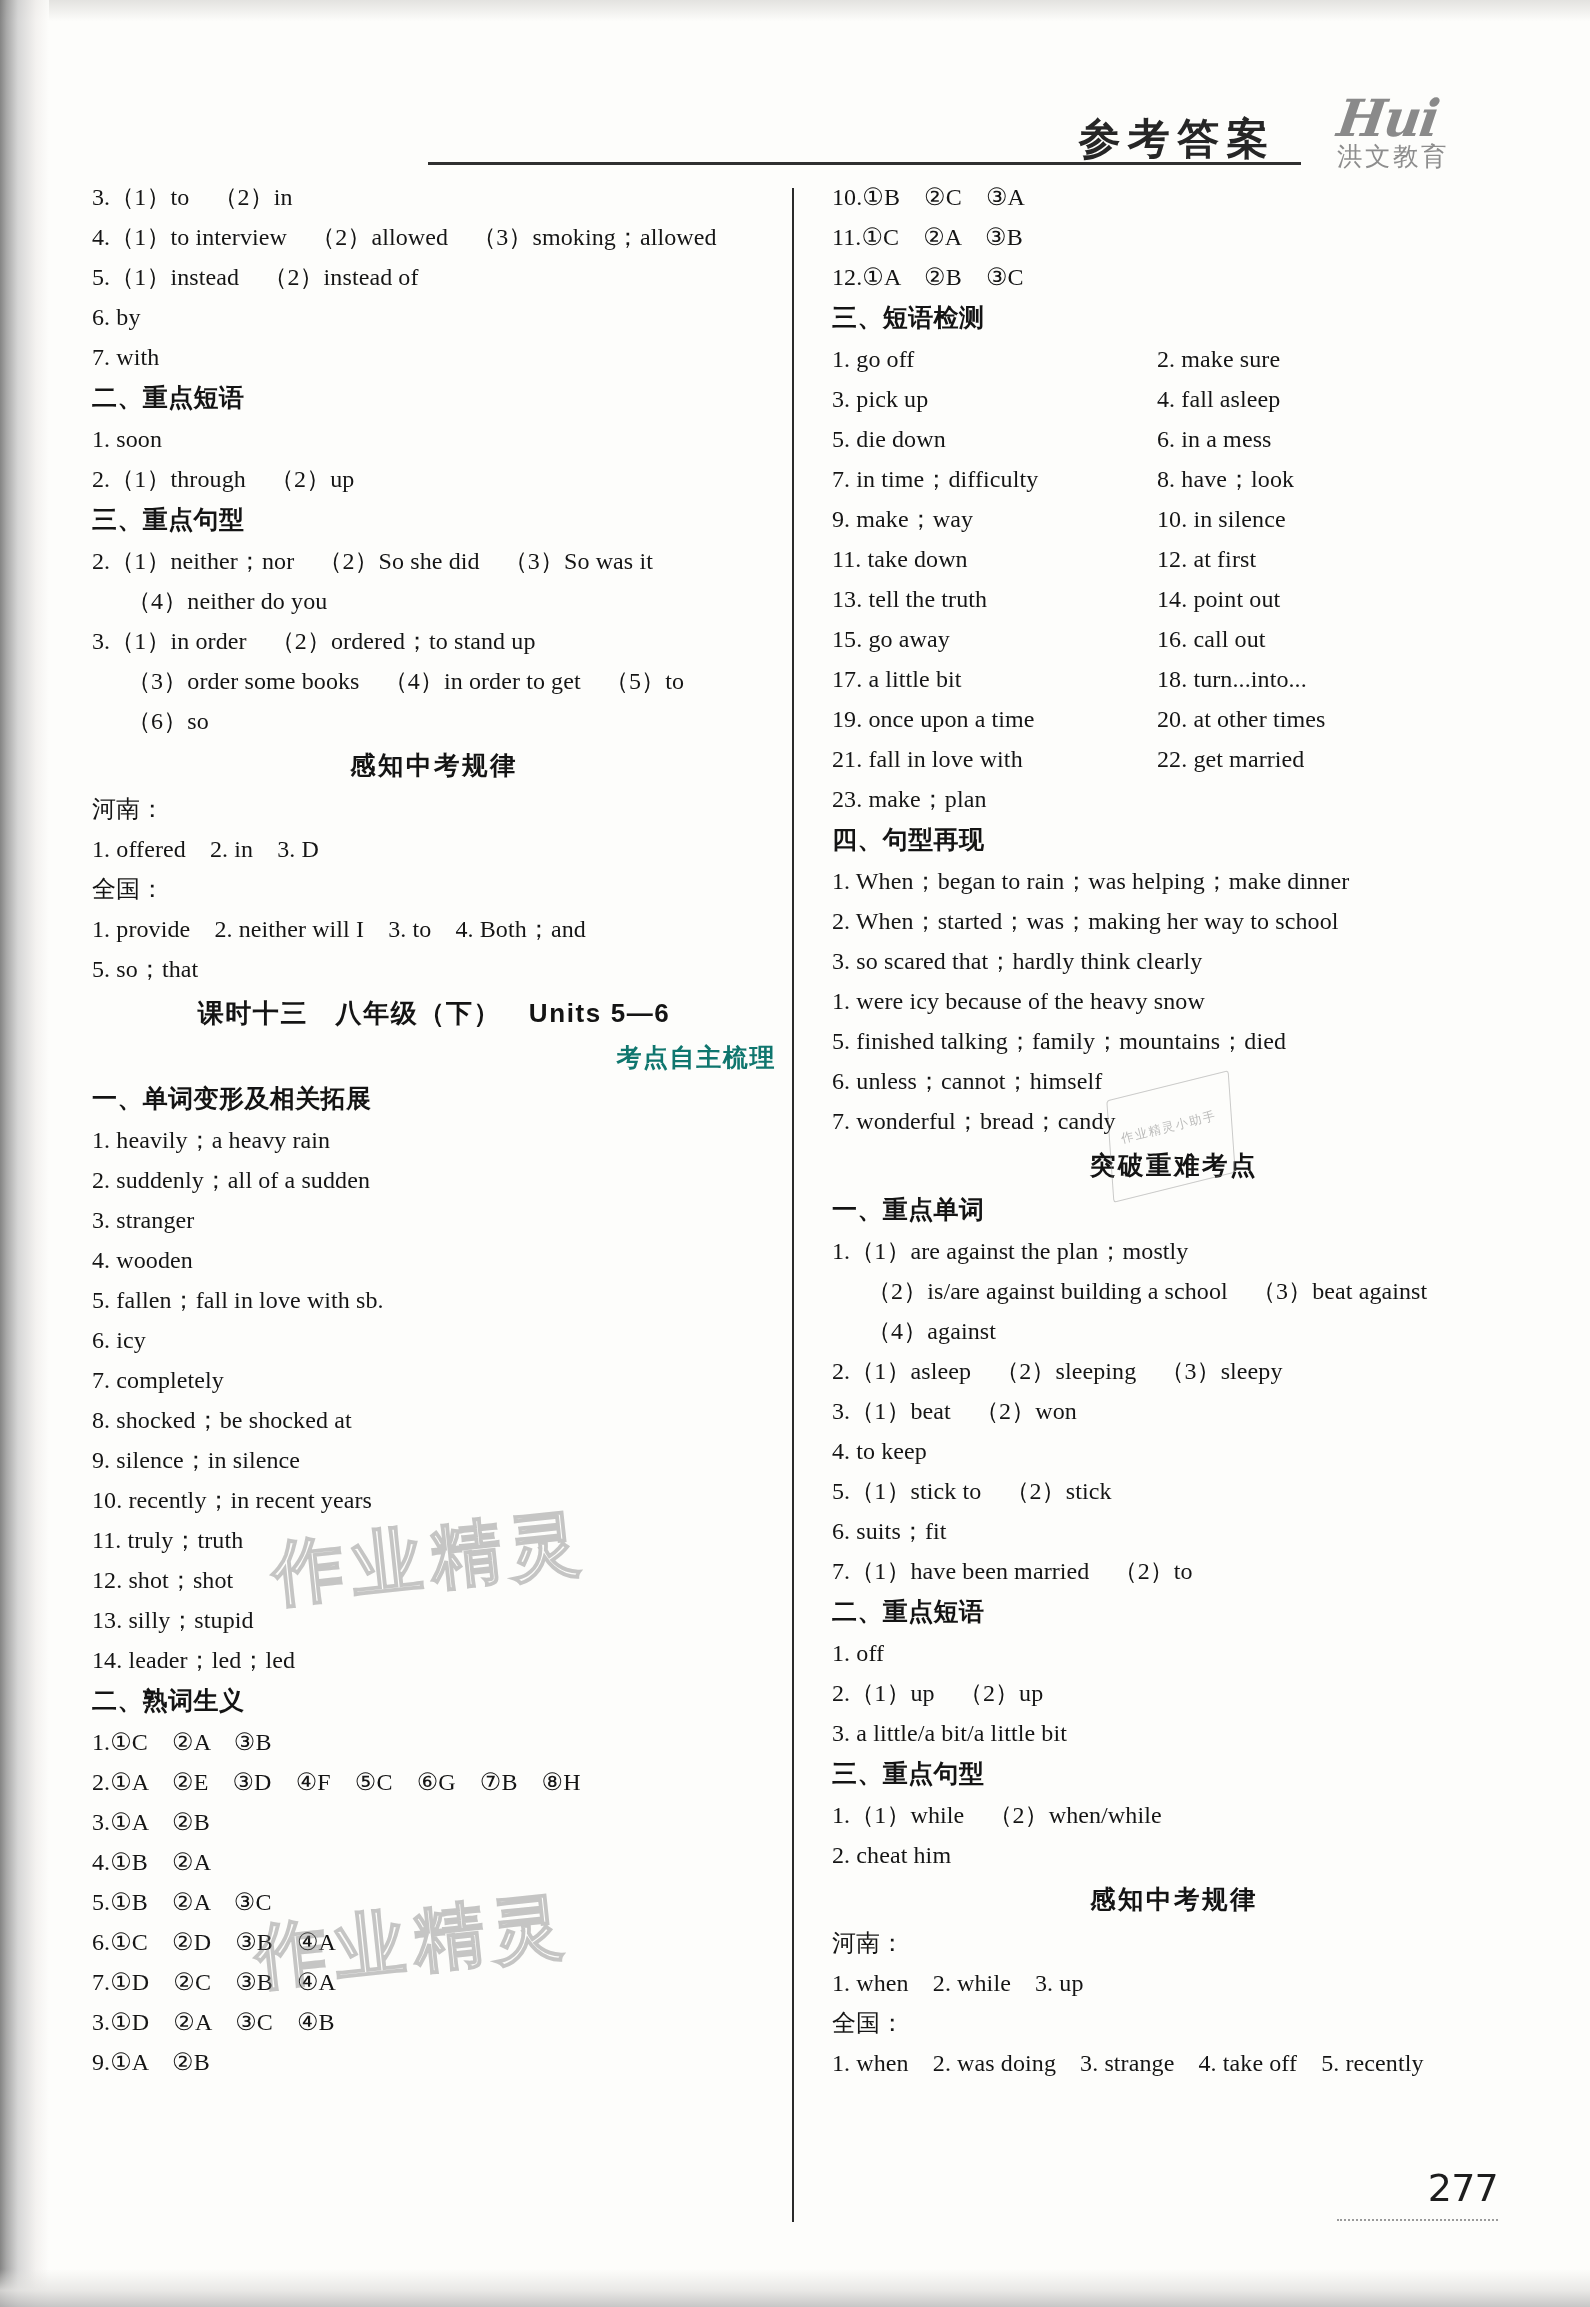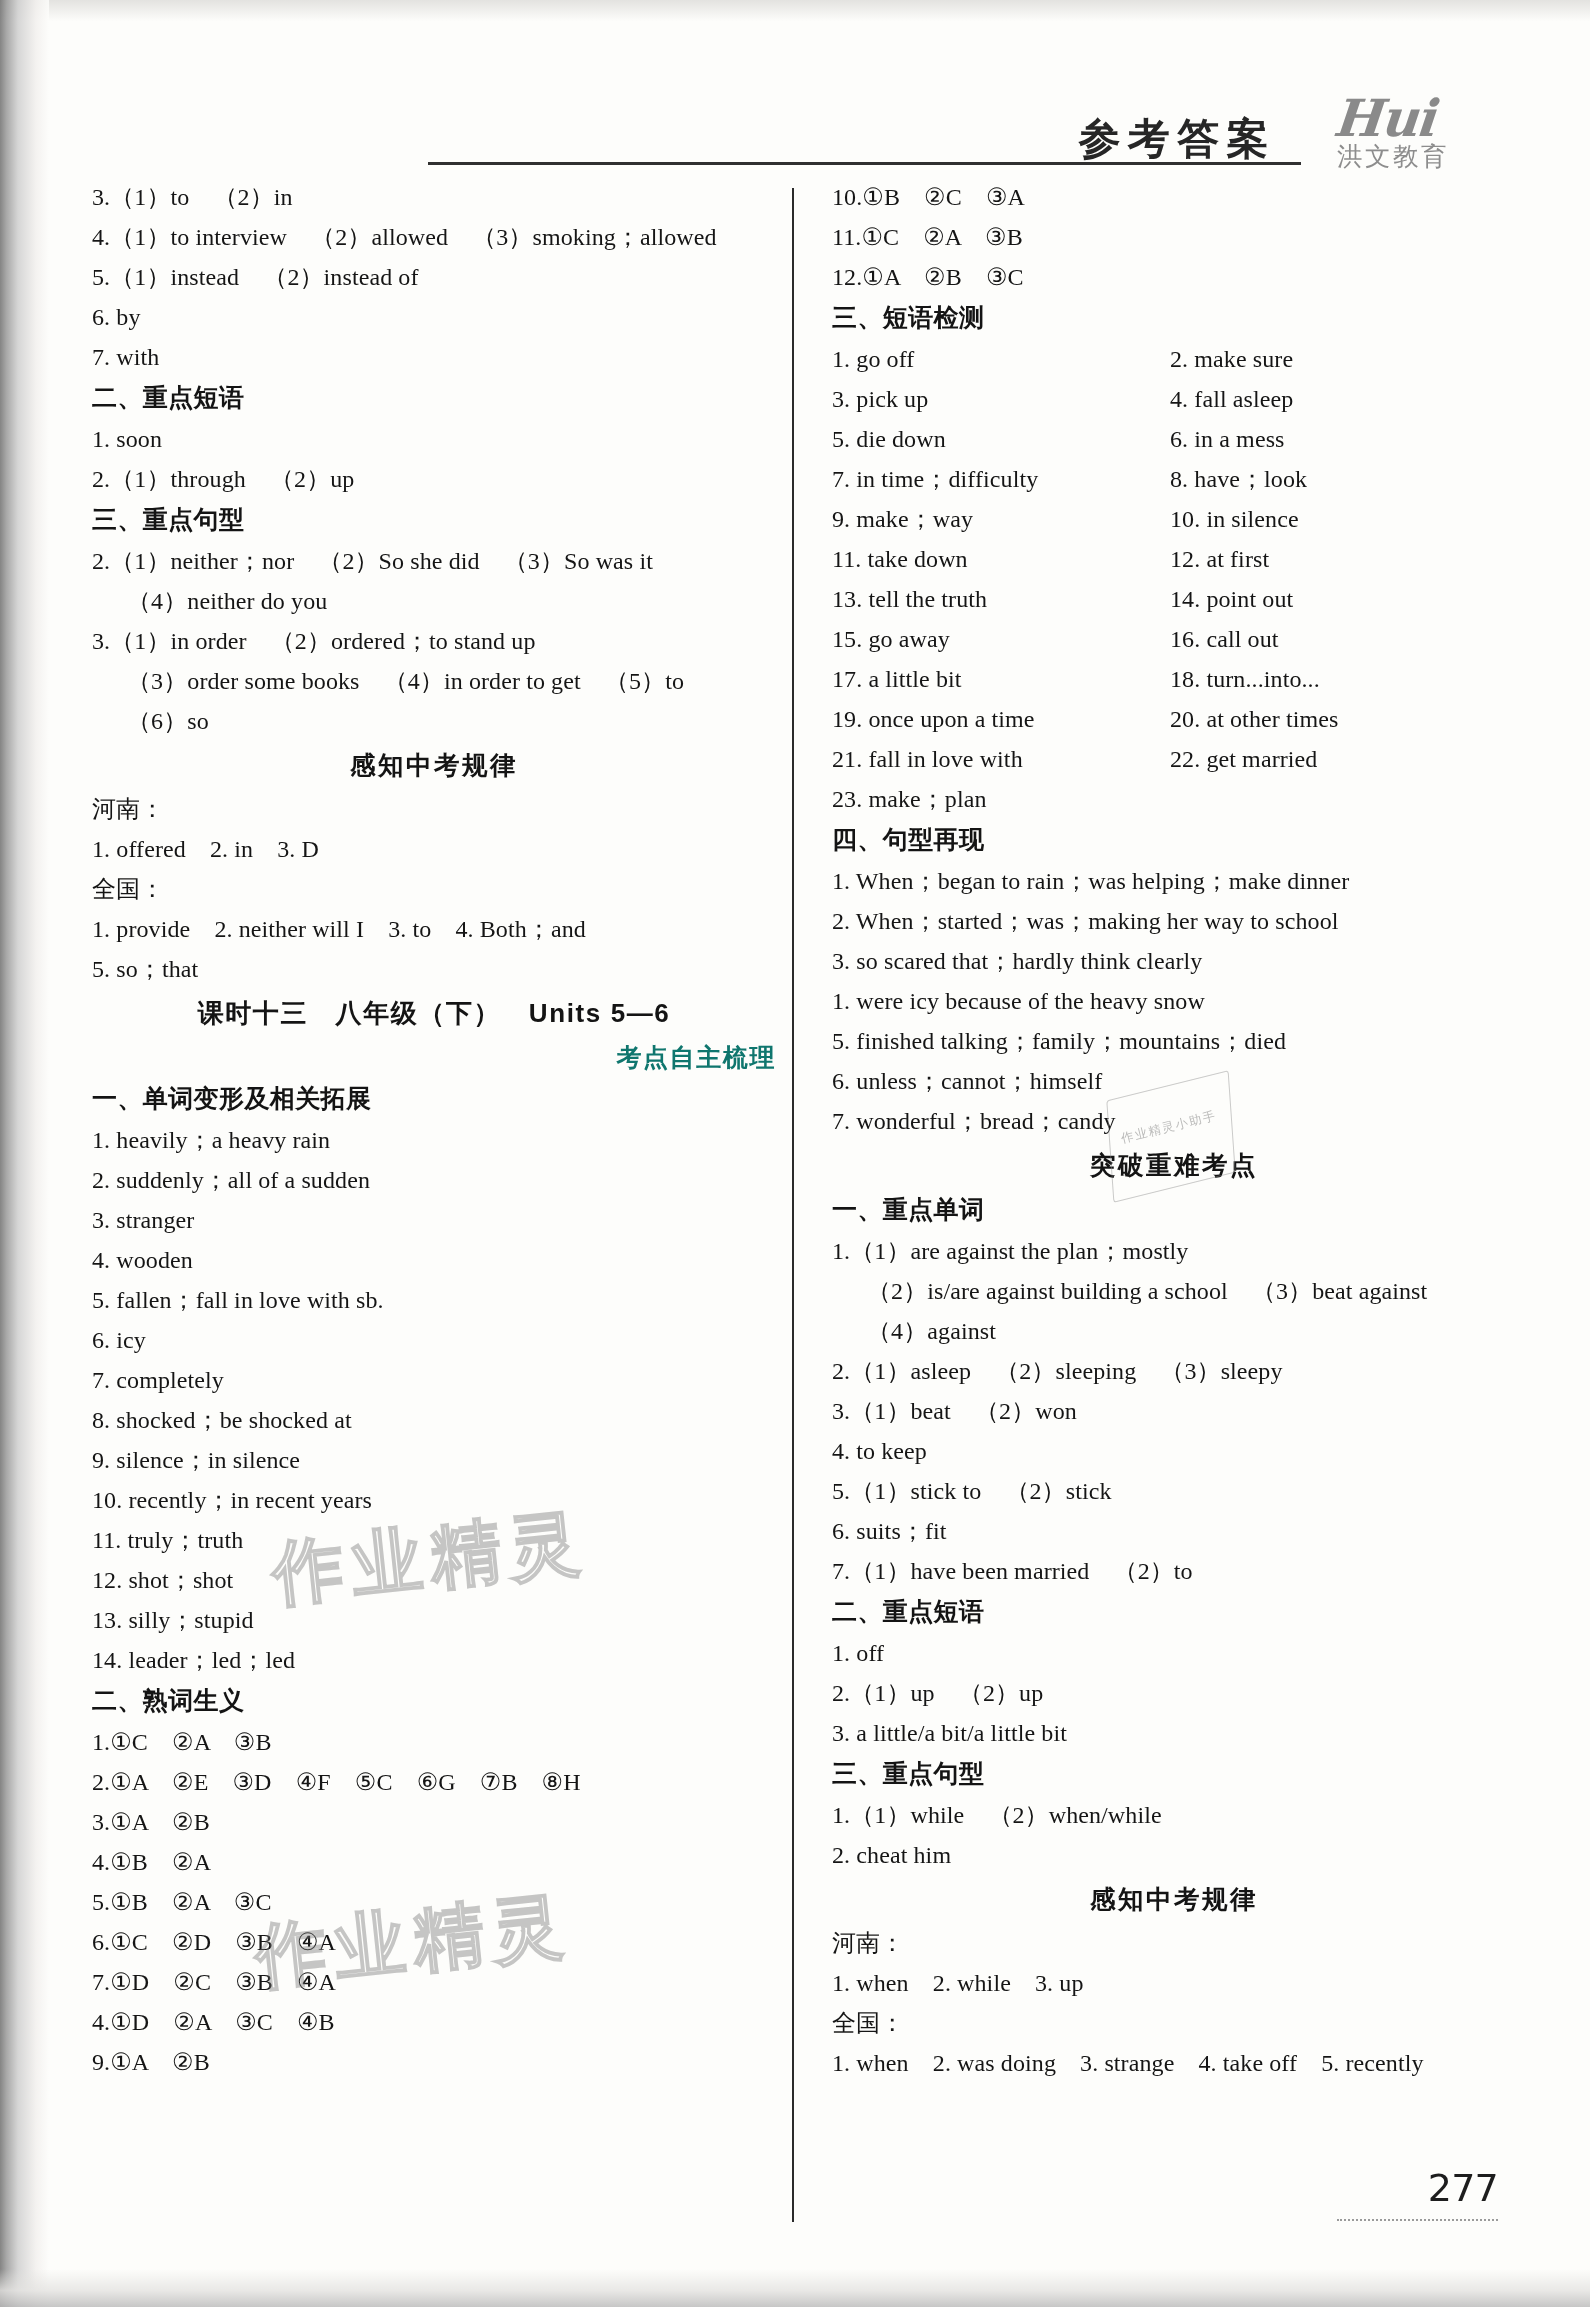--- a/index.html
+++ b/index.html
@@ -162,21 +162,21 @@
     line-height: 41px;
     color: #0f766e;
     letter-spacing: 1.6px;
     white-space: pre;
   }
 
   
   .grid2 {
     display: grid;
     grid-template-columns: 321px 1fr;
-    column-gap: 17px;
+    column-gap: 4px;
   }
   .grid2 .line { line-height: 40px; }
 
   
   .page-num {
     position: absolute;
     right: 92px;
     bottom: 97px;
     font-family: "DejaVu Sans", sans-serif;
     font-weight: normal;
@@ -286,21 +286,21 @@
       <div class="line">13. silly；stupid</div>
       <div class="line">14. leader；led；led</div>
       <div class="sec-head">二、熟词生义</div>
       <div class="line">1.①C　②A　③B</div>
       <div class="line">2.①A　②E　③D　④F　⑤C　⑥G　⑦B　⑧H</div>
       <div class="line">3.①A　②B</div>
       <div class="line">4.①B　②A</div>
       <div class="line">5.①B　②A　③C</div>
       <div class="line">6.①C　②D　③B　④A</div>
       <div class="line">7.①D　②C　③B　④A</div>
-      <div class="line">4.①D　②A　③C　④B</div>
+      <div class="line">3.①D　②A　③C　④B</div>
       <div class="line">9.①A　②B</div>
     </div>
 
   <div class="col col-right" id="col-right">
       <div class="line">10.①B　②C　③A</div>
       <div class="line">11.①C　②A　③B</div>
       <div class="line">12.①A　②B　③C</div>
       <div class="sec-head">三、短语检测</div>
       <div class="grid2">
         <div class="line">1. go off</div>

